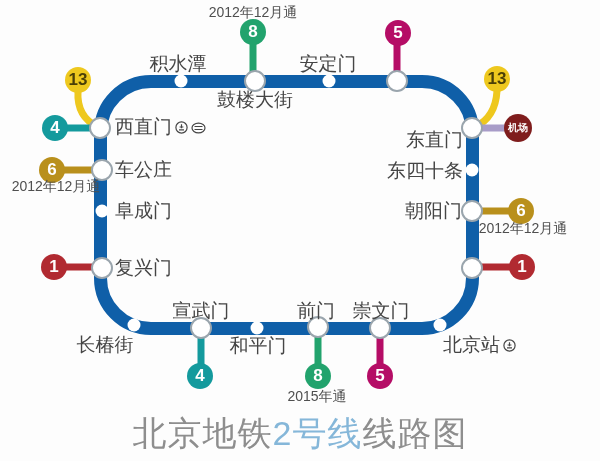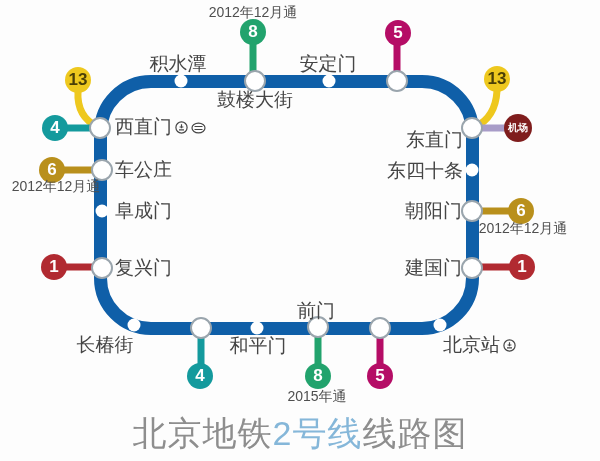--- a/index.html
+++ b/index.html
@@ -78,27 +78,28 @@
   <div class="badge" style="left: 200px; top: 376px; background: rgb(20, 154, 157);">4</div>
   <div class="badge" style="left: 318px; top: 376px; background: rgb(34, 163, 109);">8</div>
   <div class="badge" style="left: 380px; top: 376px; background: rgb(181, 13, 102);">5</div>
 
   <div class="label c" style="left:178px;top:64px">积水潭</div>
   <div class="label c" style="left:255px;top:100px">鼓楼大街</div>
   <div class="label c" style="left:328px;top:64px">安定门</div>
   <div class="label r" style="left:463px;top:140px">东直门</div>
   <div class="label r" style="left:463px;top:171px">东四十条</div>
   <div class="label r" style="left:462px;top:211px">朝阳门</div>
-  <div class="label r" style="left:462px;top:268px">建国门</div>
   <div class="label l" style="left:443px;top:345px"><span>北京站</span><span class="ico"><svg width="13" height="13" viewBox="0 0 13 13">
           <circle cx="6.5" cy="6.5" r="5.6" fill="none" stroke="#454545" stroke-width="1.2"></circle>
           <path d="M6.5,3.2 v4 M4,8.8 h5 M4.6,6 h3.8" fill="none" stroke="#454545" stroke-width="1.2"></path>
         </svg></span></div>
+  <div class="label c" style="left:381px;top:311px">崇文门</div>
   <div class="label c" style="left:316px;top:311px">前门</div>
   <div class="label c" style="left:258px;top:346px">和平门</div>
+  <div class="label c" style="left:201px;top:311px">宣武门</div>
   <div class="label c" style="left:105px;top:345px">长椿街</div>
   <div class="label l" style="left:115px;top:268px">复兴门</div>
   <div class="label l" style="left:115px;top:211px">阜成门</div>
   <div class="label l" style="left:115px;top:170px">车公庄</div>
   <div class="label l" style="left:115px;top:127px"><span>西直门</span><span class="ico"><svg width="13" height="13" viewBox="0 0 13 13">
           <circle cx="6.5" cy="6.5" r="5.6" fill="none" stroke="#454545" stroke-width="1.2"></circle>
           <path d="M6.5,3.2 v4 M4,8.8 h5 M4.6,6 h3.8" fill="none" stroke="#454545" stroke-width="1.2"></path>
         </svg></span><span class="ico"><svg width="15" height="12" viewBox="0 0 15 12">
           <ellipse cx="7.5" cy="6" rx="6.5" ry="4.8" fill="none" stroke="#454545" stroke-width="1.2"></ellipse>
           <path d="M3.5,4.5 h8 M3.5,7.5 h8" fill="none" stroke="#454545" stroke-width="1.2"></path>

